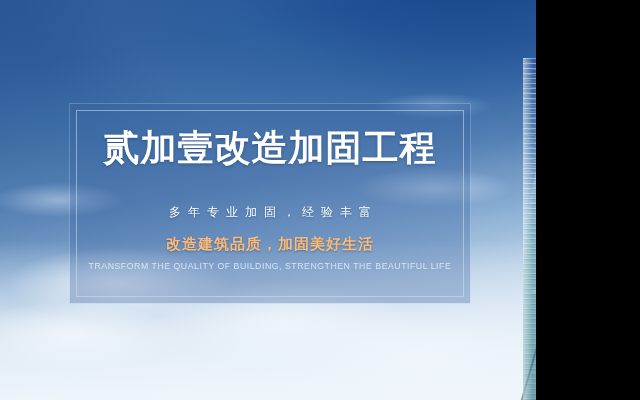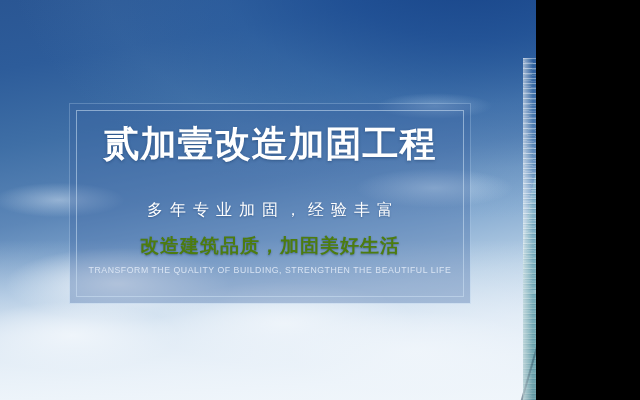--- a/index.html
+++ b/index.html
@@ -168,33 +168,33 @@
     font-weight:bold;
     color:#ffffff;
     letter-spacing:1px;
     line-height:1;
     margin-top:-6px;
     text-shadow:0 1px 3px rgba(18,48,92,.45);
     white-space:nowrap;
   }
   .subtitle{
     margin-top:40px;
-    font-size:16px;
+    font-size:12px;
     color:#ffffff;
     letter-spacing:7px;
     text-indent:7px;
     line-height:1;
     text-shadow:0 1px 2px rgba(18,48,92,.40);
     white-space:nowrap;
   }
   .tagline{
     margin-top:18px;
-    font-size:19px;
+    font-size:15px;
     font-weight:bold;
-    color:#4d7c0f;
+    color:#fdba74;
     letter-spacing:1px;
     line-height:1;
     text-shadow:0 1px 2px rgba(18,48,92,.40);
     white-space:nowrap;
   }
   .tagline-en{
     margin-top:11px;
     font-size:9px;
     color:rgba(226,236,248,0.88);
     letter-spacing:.55px;

